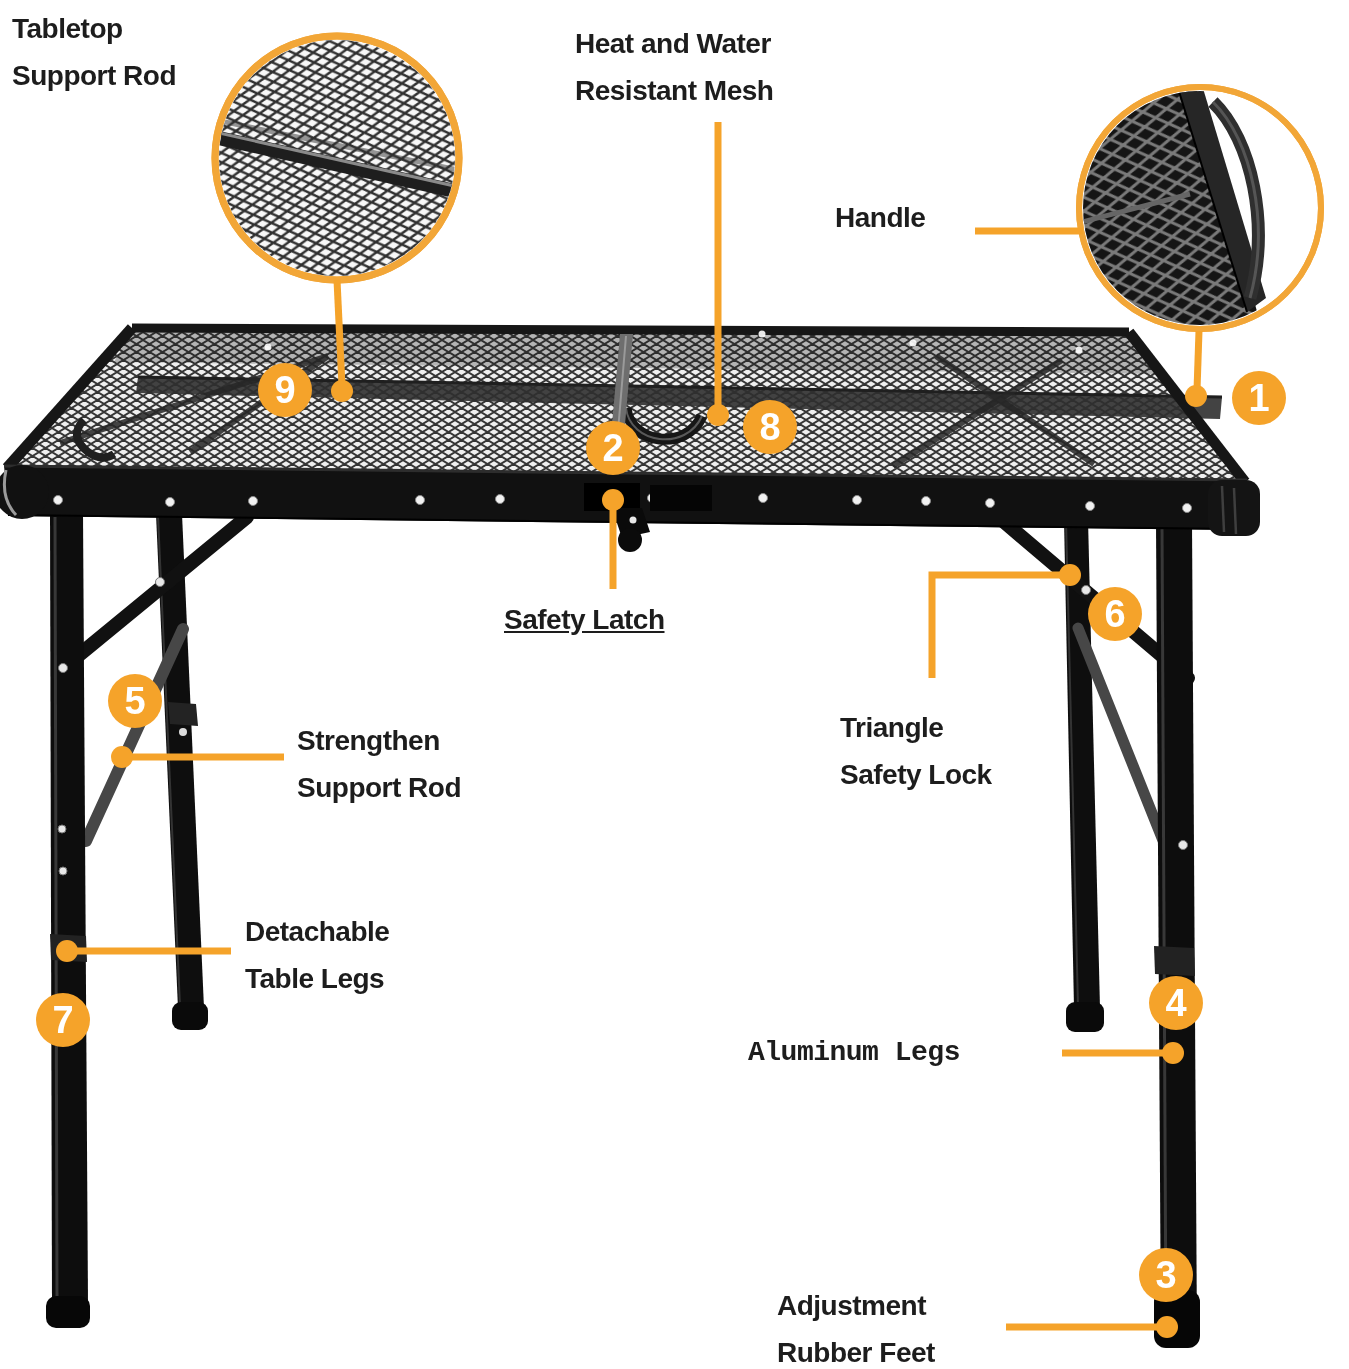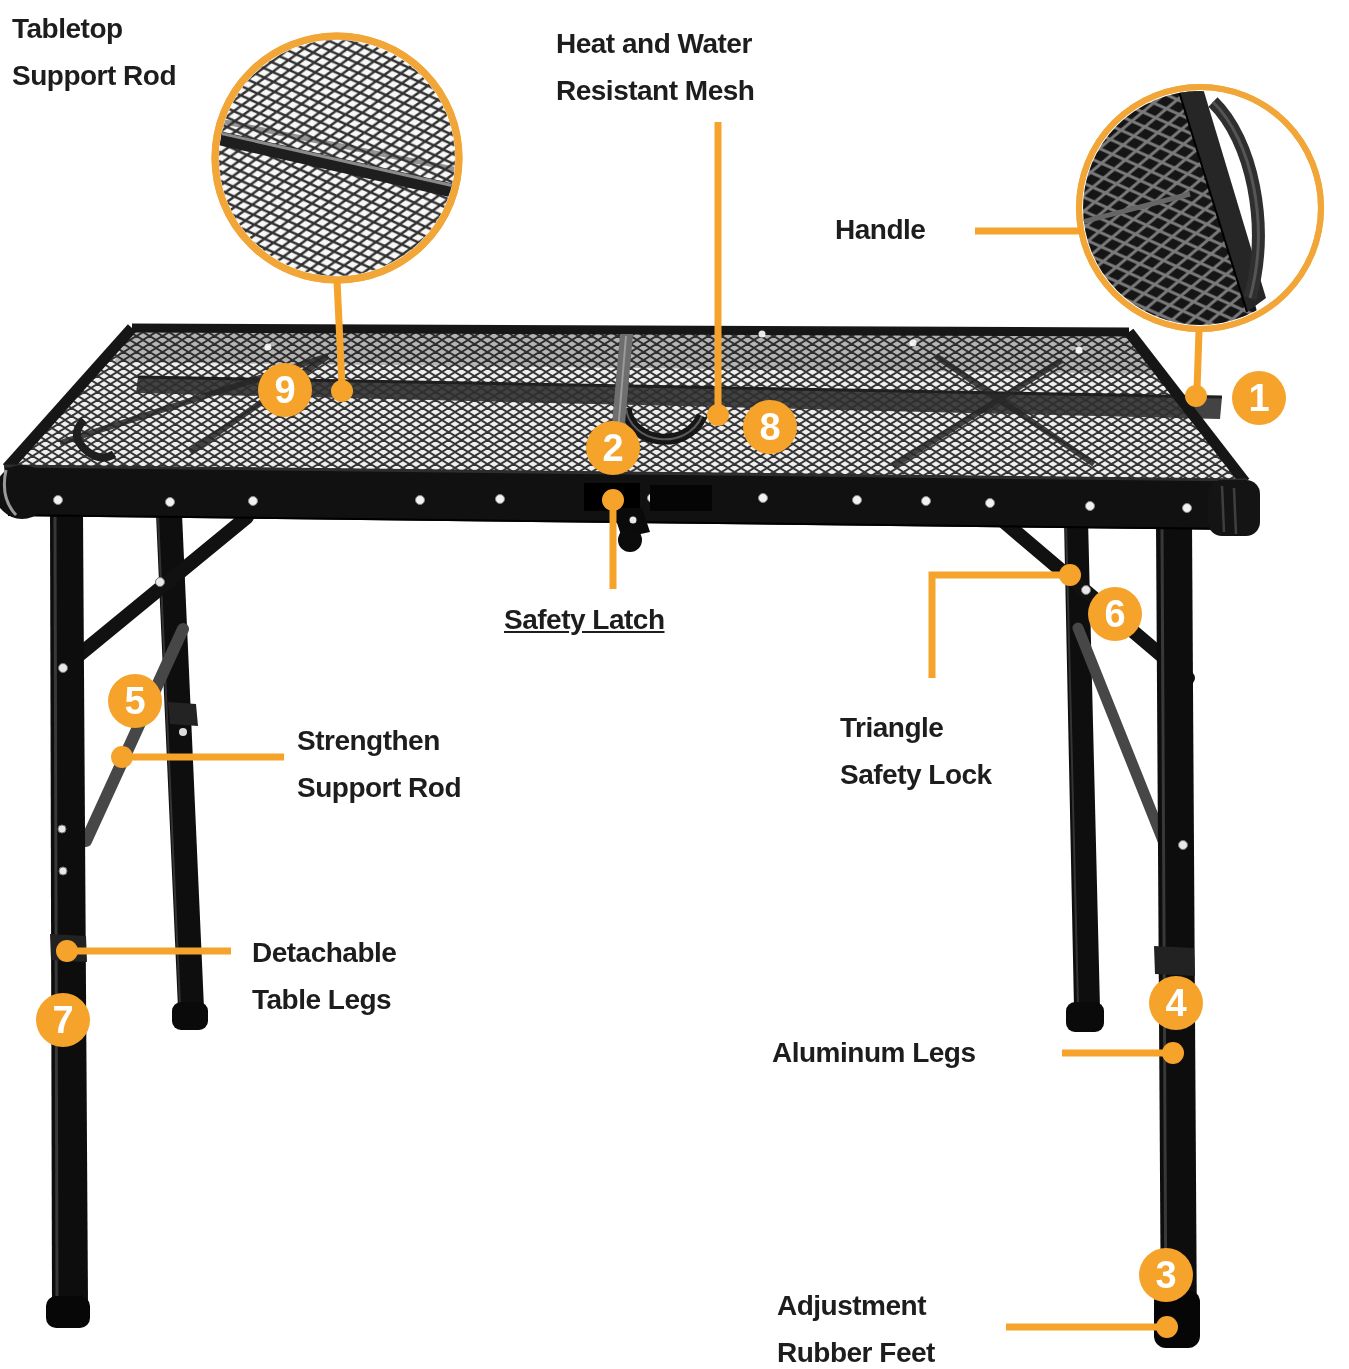--- a/index.html
+++ b/index.html
@@ -206,31 +206,31 @@
       <circle cx="1070" cy="575" r="11"></circle>
         <circle cx="122" cy="757" r="11"></circle>
       <circle cx="67" cy="951" r="11"></circle>
         <circle cx="1173" cy="1053" r="11"></circle>
       <circle cx="1167" cy="1327" r="11"></circle>
     </g>
   </svg>
 
   <div class="feature-label" style="left:12px;top:5px;">Tabletop
 Support Rod</div>
-  <div class="feature-label" style="left:556px;top:20px;">Heat and Water
+  <div class="feature-label" style="left:575px;top:20px;">Heat and Water
 Resistant Mesh</div>
-  <div class="feature-label" style="left:835px;top:206px;">Handle</div>
+  <div class="feature-label" style="left:835px;top:194px;">Handle</div>
   <div class="feature-label" style="left:504px;top:596px;text-decoration:underline;">Safety Latch</div>
   <div class="feature-label" style="left:840px;top:676px;margin-top:28px;">Triangle
 Safety Lock</div>
   <div class="feature-label" style="left:297px;top:717px;">Strengthen
 Support Rod</div>
-  <div class="feature-label" style="left:252px;top:908px;margin-top:21px;">Detachable
+  <div class="feature-label" style="left:245px;top:908px;">Detachable
 Table Legs</div>
-  <div class="feature-label" style="left:772px;top:1029px;">Aluminum Legs</div>
+  <div class="feature-label" style="left:748px;top:1029px;font-family:Liberation Mono, monospace;">Aluminum Legs</div>
   <div class="feature-label" style="left:777px;top:1282px;">Adjustment
 Rubber Feet</div>
 
   <div class="callout-badge" style="left:1232px;top:371px;">1</div>
   <div class="callout-badge" style="left:586px;top:421px;">2</div>
   <div class="callout-badge" style="left:1139px;top:1248px;">3</div>
   <div class="callout-badge" style="left:1149px;top:976px;">4</div>
   <div class="callout-badge" style="left:108px;top:674px;">5</div>
   <div class="callout-badge" style="left:1088px;top:587px;">6</div>
   <div class="callout-badge" style="left:36px;top:993px;">7</div>

